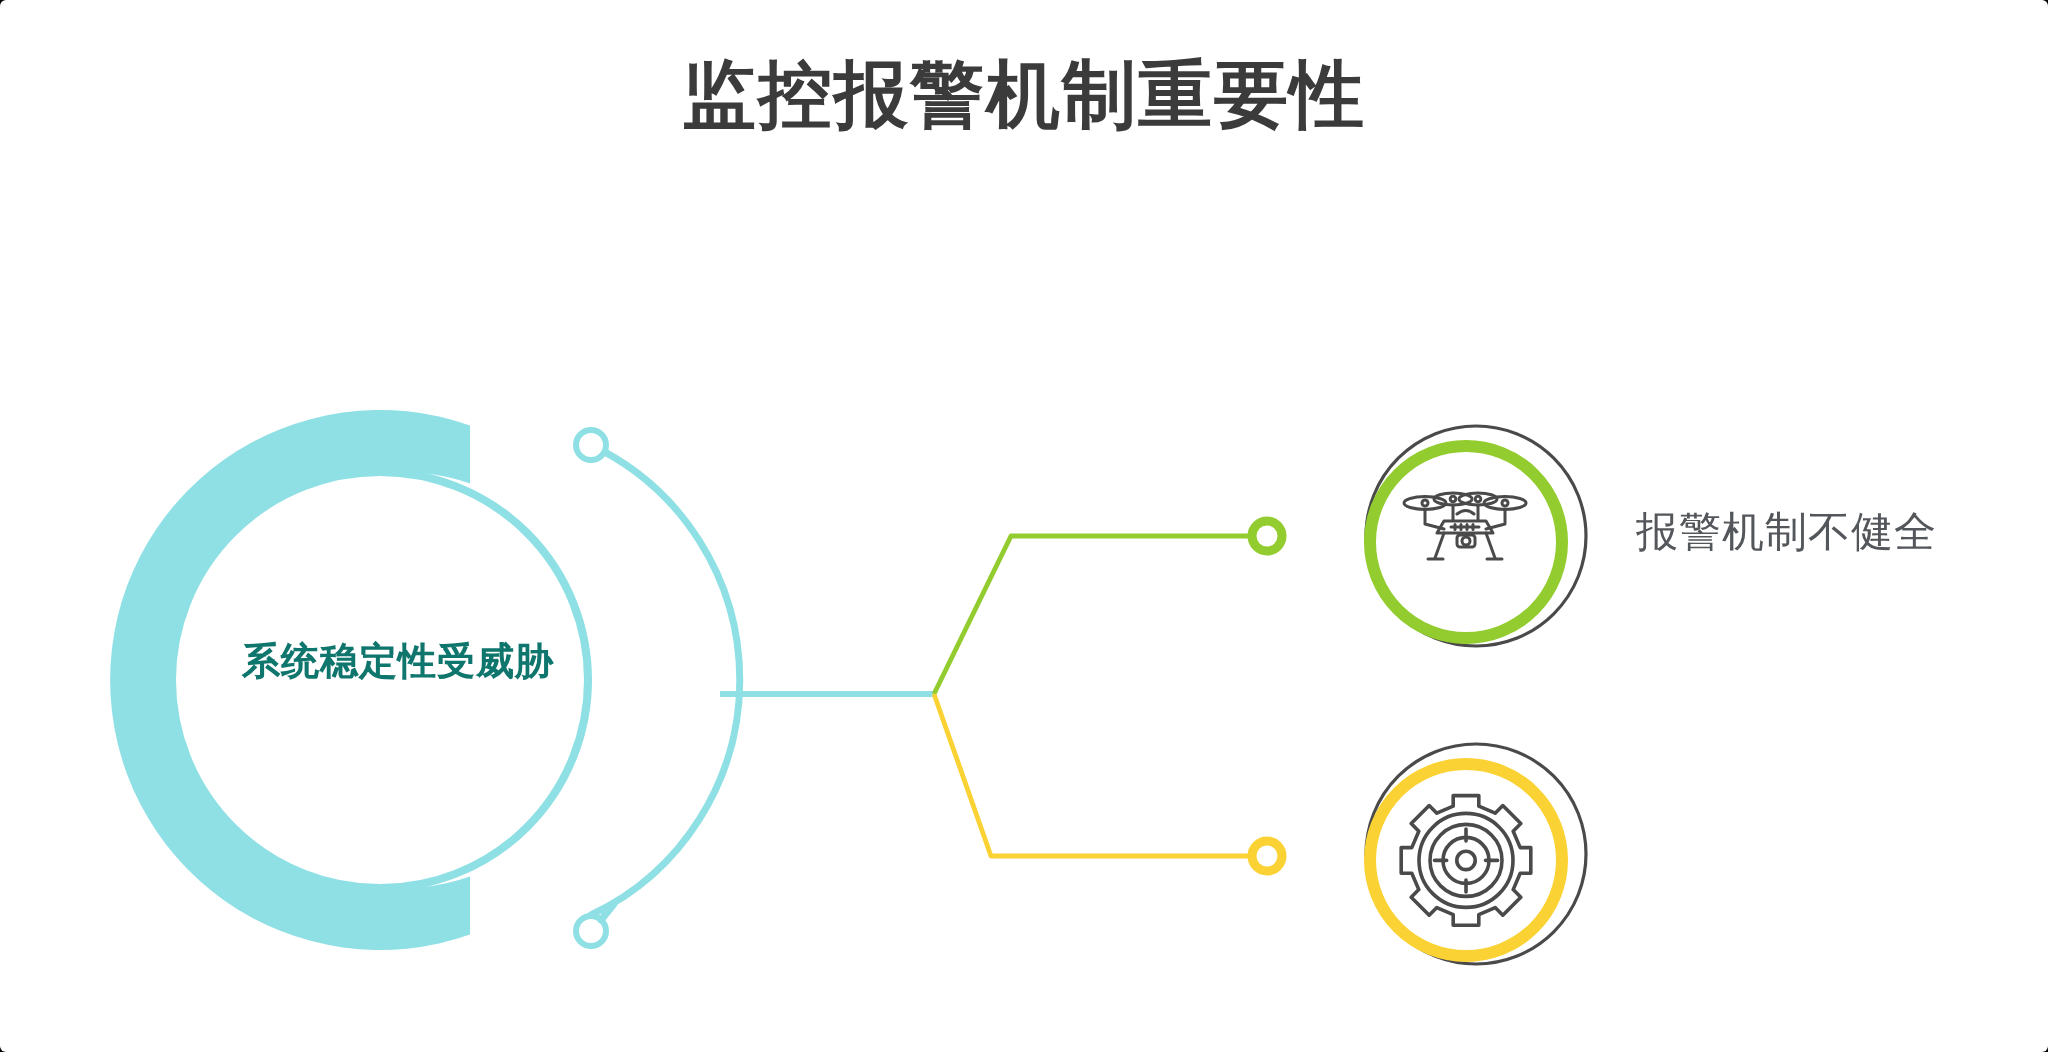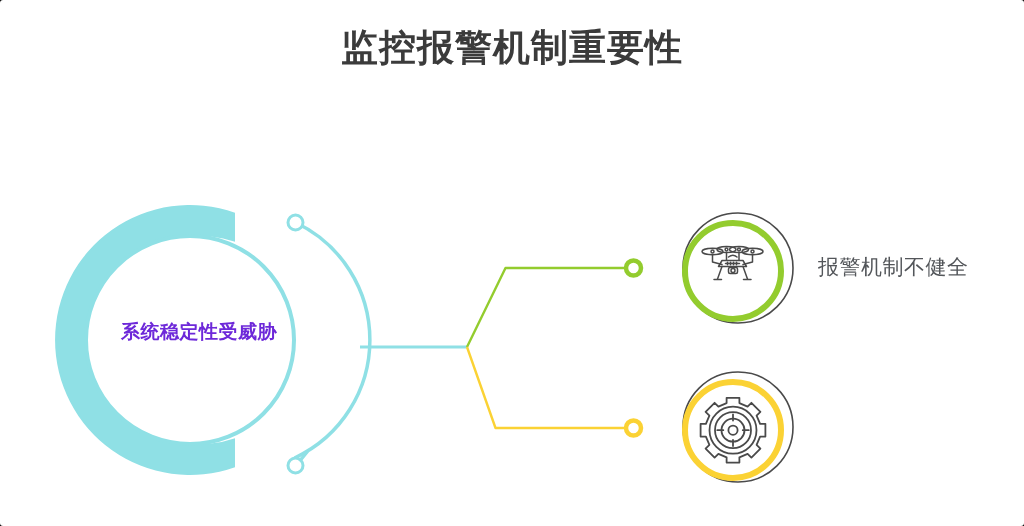--- a/index.html
+++ b/index.html
@@ -49,24 +49,25 @@
 
   
   .hub-label {
     position: absolute;
     left: 88px;
     top: 318px;
     width: 222px;
     text-align: center;
     font-size: 19px;
     font-weight: bold;
-    color: #6d28d9;
+    color: #0f766e;
     letter-spacing: 0.5px;
     line-height: 28px;
     white-space: nowrap;
+    font-family: Liberation Mono, monospace;
   }
 
   
   .item-label {
     position: absolute;
     font-size: 21px;
     color: #53565a;
     letter-spacing: 0.5px;
     line-height: 30px;
     white-space: nowrap;

